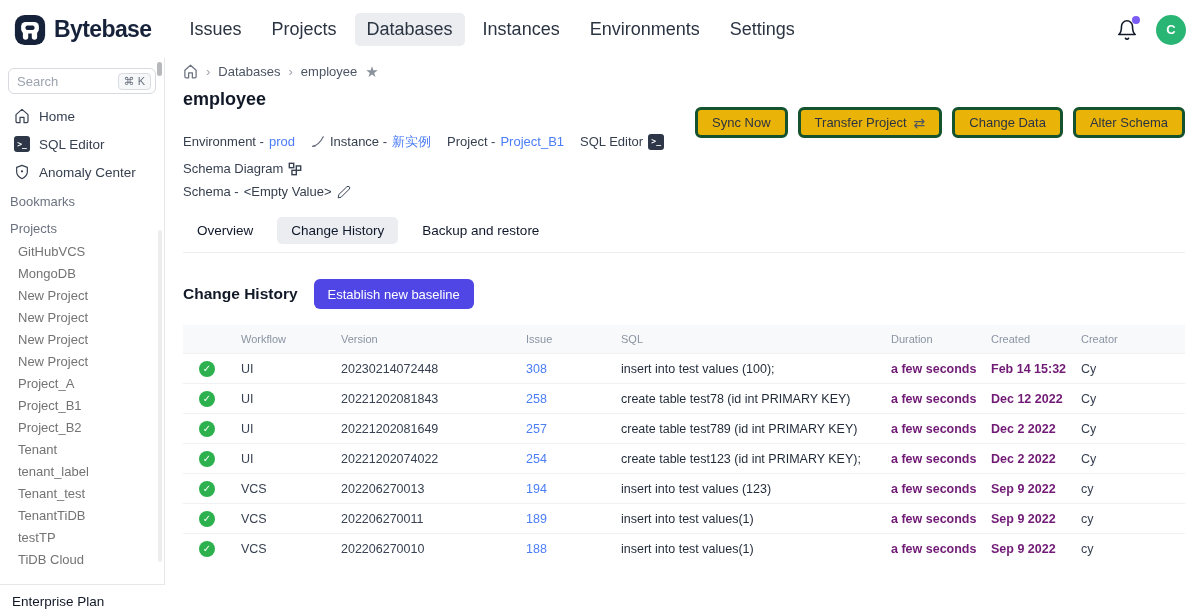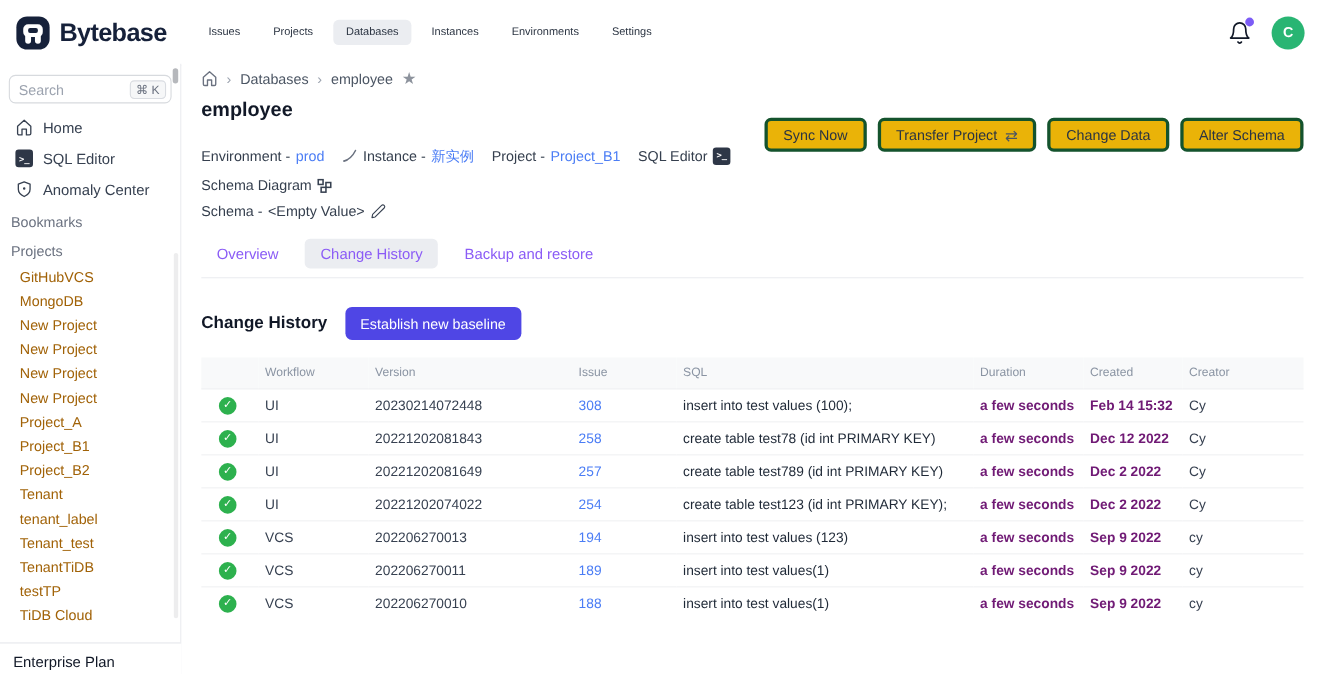--- a/index.html
+++ b/index.html
@@ -10,40 +10,40 @@
   html,body{width:1200px;height:613px;overflow:hidden;background:#fff;
     font-family:"Liberation Sans","DejaVu Sans",sans-serif;color:var(--ink);}
   svg{display:block;}
 
   
   .topbar{position:absolute;top:0;left:0;width:1200px;height:60px;background:#fff;
     border-bottom:1px solid var(--border);display:flex;align-items:center;padding:0 14px;}
   .logo{display:flex;align-items:center;gap:8px;margin-right:26px;}
   .logo-text{font-size:23px;font-weight:800;color:var(--navy);letter-spacing:-0.6px;}
   .top-nav{display:flex;align-items:center;gap:6px;flex:1;}
-  .nav-item{font-size:10px;color:#2b3442;padding:6px 12px;border-radius:5px;cursor:pointer;}
+  .nav-item{font-size:18px;color:#2b3442;padding:6px 12px;border-radius:5px;cursor:pointer;}
   .nav-item.active{background:var(--pill);}
   .topbar-right{display:flex;align-items:center;gap:18px;}
   .bell-wrap{position:relative;width:22px;height:22px;}
   .bell-dot{position:absolute;top:-3px;right:-2px;width:8px;height:8px;border-radius:50%;background:#7c5cf6;}
   .avatar{width:30px;height:30px;border-radius:50%;background:#29b573;color:#fff;font-size:13px;
     font-weight:700;display:flex;align-items:center;justify-content:center;}
 
   
   .sidebar{position:absolute;top:58px;left:0;width:165px;height:561px;background:#fff;
     border-right:1px solid var(--border);}
   .search-box{margin:10px 8px 8px 8px;height:26px;border:1px solid #d7dade;border-radius:6px;
     display:flex;align-items:center;padding:0 4px 0 8px;background:#fff;}
   .search-ph{flex:1;font-size:13px;color:var(--faint);}
   .kbd{font-size:11px;color:var(--muted);border:1px solid #d9dce1;border-radius:4px;
     background:#f6f7f8;padding:1px 5px;white-space:nowrap;}
   .side-item{display:flex;align-items:center;gap:9px;padding:6px 8px 6px 14px;font-size:13.5px;
     color:var(--ink-soft);cursor:pointer;}
   .side-label{padding:8px 8px 4px 10px;font-size:13px;color:var(--muted);}
-  .proj-item{padding:3.5px 8px 3.5px 18px;font-size:13px;color:#a16207;cursor:pointer;
+  .proj-item{padding:3.5px 8px 3.5px 18px;font-size:13px;color:#737373;cursor:pointer;
     white-space:nowrap;overflow:hidden;}
   .archive-row{margin-top:10px;}
   .side-footer{position:absolute;bottom:0;left:0;width:165px;border-top:1px solid var(--border);
     background:#fff;padding:9px 12px 10px 12px;font-size:13.5px;font-weight:500;color:#111827;}
   .term-icon{width:16px;height:16px;background:#2e3747;border-radius:3px;color:#fff;
     font-family:"DejaVu Sans Mono",monospace;font-size:8px;font-weight:700;
     display:flex;align-items:center;justify-content:center;letter-spacing:0;}
   .sb-track{position:absolute;right:2px;top:172px;height:332px;width:4px;background:#ededee;border-radius:2px;}
   .sb-thumb{position:absolute;right:2px;top:4px;height:14px;width:5px;background:#b6b8bc;border-radius:3px;}
 
@@ -57,21 +57,21 @@
   .meta{margin-top:20px;font-size:13px;color:#353f4e;max-width:600px;}
   .meta-line{display:flex;align-items:center;flex-wrap:wrap;gap:4px 6px;line-height:23px;}
   .meta-link{color:var(--link);cursor:pointer;}
   .meta-group{display:flex;align-items:center;gap:5px;margin-right:10px;white-space:nowrap;}
   .actions{position:absolute;top:55px;right:15px;display:flex;gap:10px;}
   .btn{height:31px;display:flex;align-items:center;gap:7px;background:#eab308;border:3px solid #14532d;
     border-radius:6px;padding:0 14px;font-size:13px;color:#2b3442;cursor:pointer;white-space:nowrap;}
   .swap-glyph{font-size:14px;color:#4b5563;}
   .tabs{margin-top:14px;display:flex;align-items:center;gap:10px;border-bottom:1px solid #ecedf0;
     padding-bottom:8px;}
-  .tab{font-size:13.5px;color:#8b5cf6;padding:6px 14px;border-radius:5px;cursor:pointer;}
+  .tab{font-size:13.5px;color:#0f172a;padding:6px 14px;border-radius:5px;cursor:pointer;}
   .tab.active{background:var(--pill);}
   .section-head{margin-top:26px;display:flex;align-items:center;gap:16px;}
   .section-title{font-size:15.5px;font-weight:700;color:#111827;}
   .btn-primary{height:30px;background:var(--accent);color:#fff;border:none;border-radius:6px;
     padding:0 14px;font-size:13px;cursor:pointer;font-family:inherit;}
 
   
   table{margin-top:16px;width:1002px;border-collapse:collapse;table-layout:fixed;}
   col.c0{width:52px;}col.c1{width:100px;}col.c2{width:185px;}col.c3{width:95px;}
   col.c4{width:270px;}col.c5{width:100px;}col.c6{width:90px;}col.c7{width:110px;}

